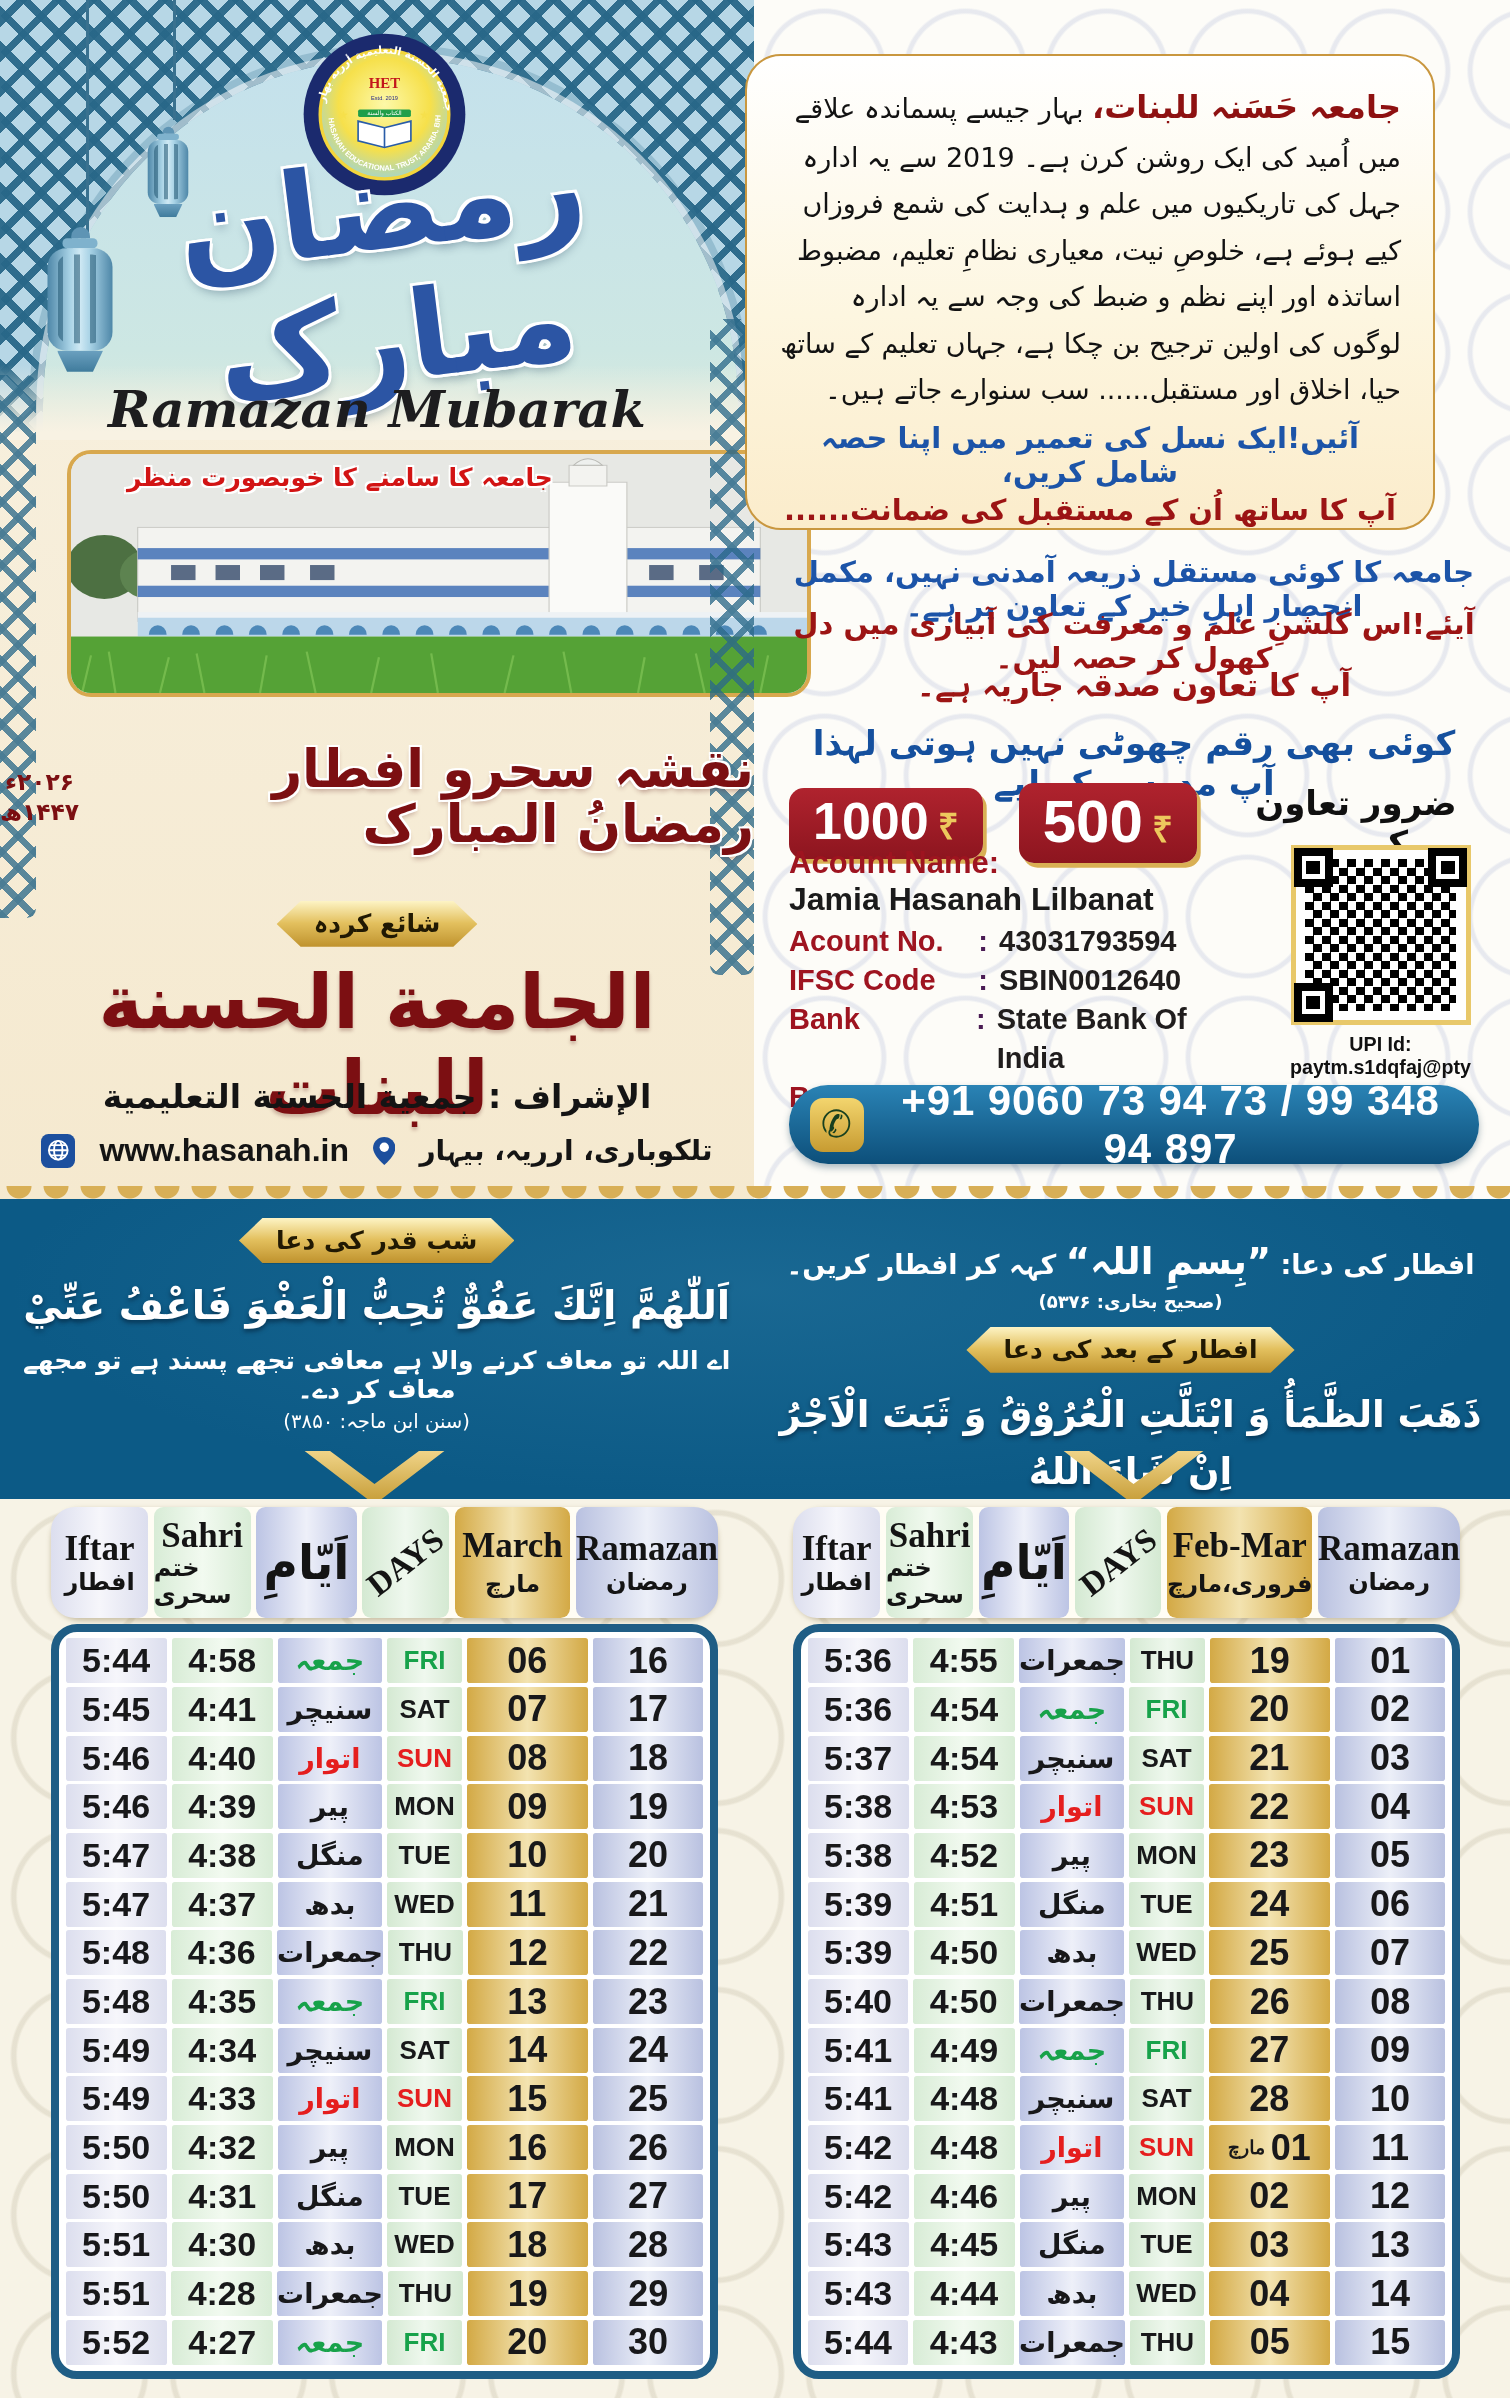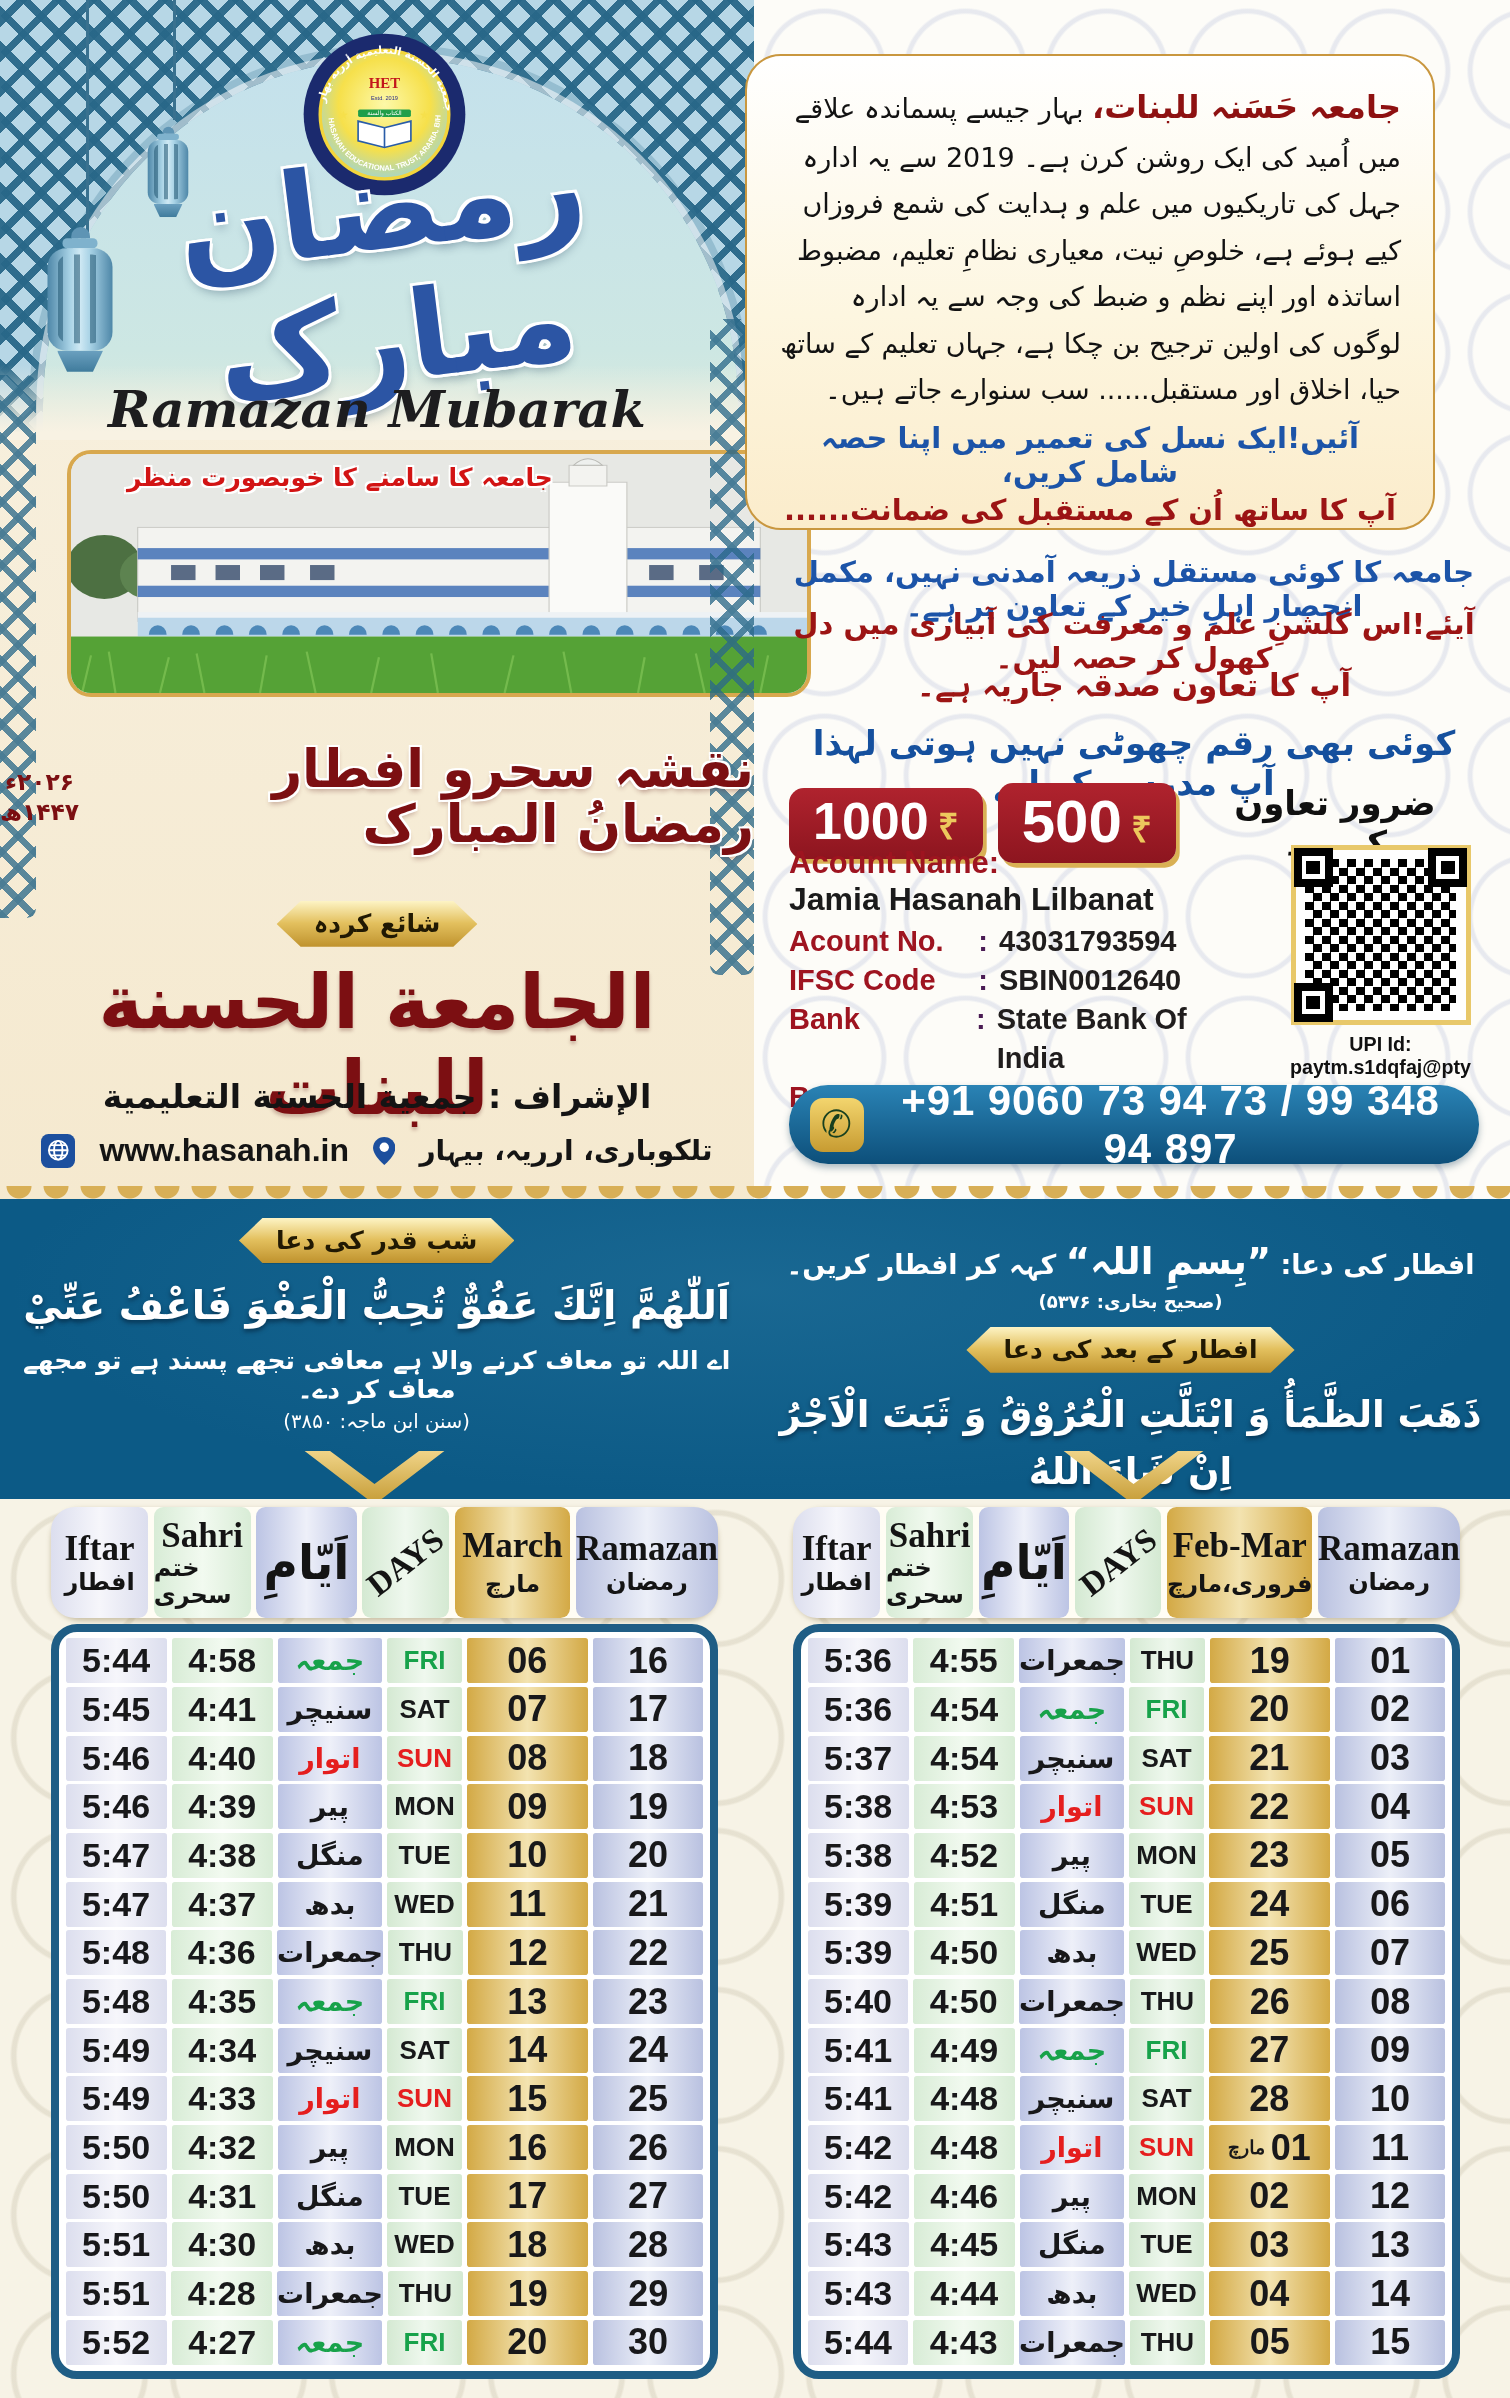--- a/index.html
+++ b/index.html
@@ -94,21 +94,21 @@
   .intro-lead { color:#8e1111; font-weight:bold; font-size:32px; }
   .call-blue { margin-top:7.5px; text-align:center; color:#1c54a8; font-weight:bold; font-size:29px; }
   .call-red  { margin-top:3.7px; text-align:center; color:#9c1414; font-weight:bold; font-size:29px; }
 
   .ap { position:absolute; left:789px; width:690px; text-align:center; direction:rtl; font-weight:bold; }
   .ap1 { top:555px; color:#1c54a8; font-size:29px; }
   .ap2 { top:607px; color:#9c1414; font-size:29px; }
   .ap3 { top:667px; color:#9c1414; font-size:31px; }
   .ap4 { top:723px; color:#15509e; font-size:34px; }
 
-  .donate-row { position:absolute; left:789px; top:783px; width:690px; display:flex; align-items:center; gap:15px; }
+  .donate-row { position:absolute; left:789px; top:783px; width:690px; display:flex; align-items:center; gap:36px; }
   .amt { position:relative; background:linear-gradient(180deg,#b0232e,#8d151f); border-radius:15px;
     color:#fff; display:flex; align-items:baseline; gap:9.4px; padding:3.7px 24px 7.5px;
     font-family:"Liberation Sans", sans-serif; font-weight:bold; box-shadow:3.7px 4.7px 0 #d9b054; }
   .amt .num1 { font-size:52px; }
   .amt .num2 { font-size:60px; }
   .amt .rs { font-size:36px; color:#edc85d; }
   .ap5 { color:#101010; font-size:34px; font-weight:bold; direction:rtl;text-align:center; }
 
   .account-zone { position:absolute; left:789px; top:845px; width:690px; display:flex; gap:22.5px; }
   .acct { flex:1; }

